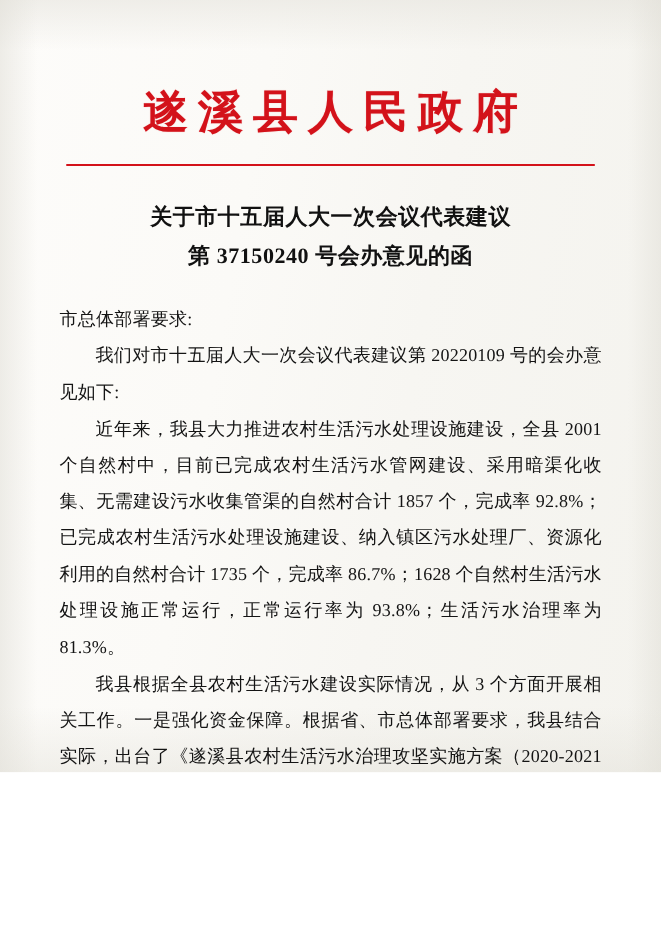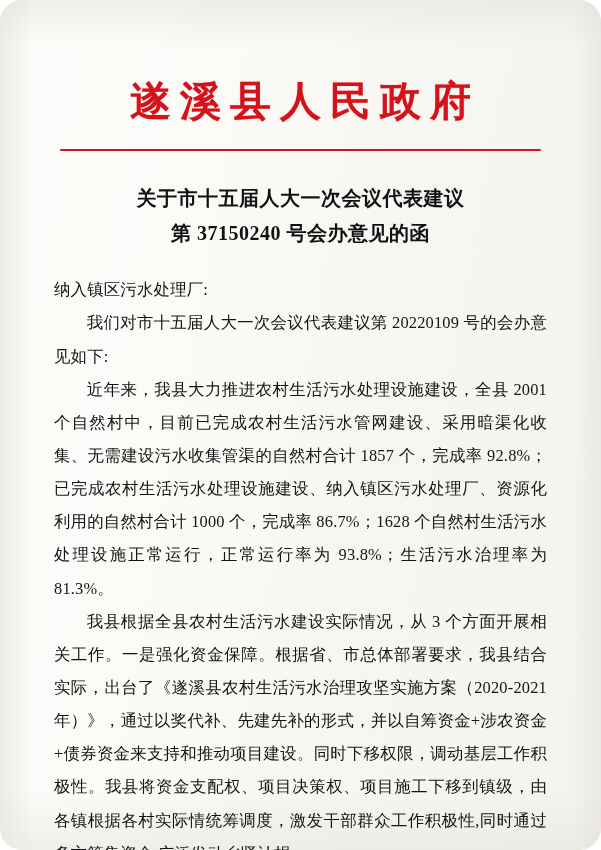--- a/index.html
+++ b/index.html
@@ -9,25 +9,24 @@
   body {
     width: 601px;
     height: 850px;
     background: #ffffff;
     font-family: "Liberation Serif", "DejaVu Serif", serif;
     overflow: hidden;
   }
   .page {
     position: relative;
     width: 601px;
-    height: 850px;
+    height: 702px;
     background: linear-gradient(100deg, #fdfcfa 0%, #fbfaf7 35%, #f7f6f2 60%, #f4f3ee 100%);
     box-sizing: border-box;
     overflow: hidden;
-    border-radius: 22px;
   }
   
   .scan-shade-top {
     position: absolute;
     top: 0; left: 0; right: 0;
     height: 46px;
     background: linear-gradient(180deg, rgba(228,226,219,0.55) 0%, rgba(255,255,255,0) 100%);
     pointer-events: none;
   }
   .scan-shade-left {
@@ -125,20 +124,20 @@
 
     <div class="masthead">遂溪县人民政府</div>
     <div class="masthead-rule"></div>
 
     <div class="doc-title">
       <span class="line">关于市十五届人大一次会议代表建议</span>
       <span class="line">第 37150240 号会办意见的函</span>
     </div>
 
     <div class="content">
-      <p class="addressee">纳入镇区污水处理厂:</p>
+      <p class="addressee">市总体部署要求:</p>
       <p class="indent">我们对市十五届人大一次会议代表建议第 20220109 号的会办意见如下:</p>
-      <p class="indent">近年来，我县大力推进农村生活污水处理设施建设，全县 2001 个自然村中，目前已完成农村生活污水管网建设、采用暗渠化收集、无需建设污水收集管渠的自然村合计 1857 个，完成率 92.8%；已完成农村生活污水处理设施建设、纳入镇区污水处理厂、资源化利用的自然村合计 1000 个，完成率 86.7%；1628 个自然村生活污水处理设施正常运行，正常运行率为 93.8%；生活污水治理率为 81.3%。</p>
+      <p class="indent">近年来，我县大力推进农村生活污水处理设施建设，全县 2001 个自然村中，目前已完成农村生活污水管网建设、采用暗渠化收集、无需建设污水收集管渠的自然村合计 1857 个，完成率 92.8%；已完成农村生活污水处理设施建设、纳入镇区污水处理厂、资源化利用的自然村合计 1735 个，完成率 86.7%；1628 个自然村生活污水处理设施正常运行，正常运行率为 93.8%；生活污水治理率为 81.3%。</p>
       <p class="indent">我县根据全县农村生活污水建设实际情况，从 3 个方面开展相关工作。一是强化资金保障。根据省、市总体部署要求，我县结合实际，出台了《遂溪县农村生活污水治理攻坚实施方案（2020-2021 年）》，通过以奖代补、先建先补的形式，并以自筹资金+涉农资金+债券资金来支持和推动项目建设。同时下移权限，调动基层工作积极性。我县将资金支配权、项目决策权、项目施工下移到镇级，由各镇根据各村实际情统筹调度，激发干部群众工作积极性,同时通过多方筹集资金,广泛发动乡贤认捐、</p>
     </div>
 
   </div>
 </div>
 
 </body></html>

